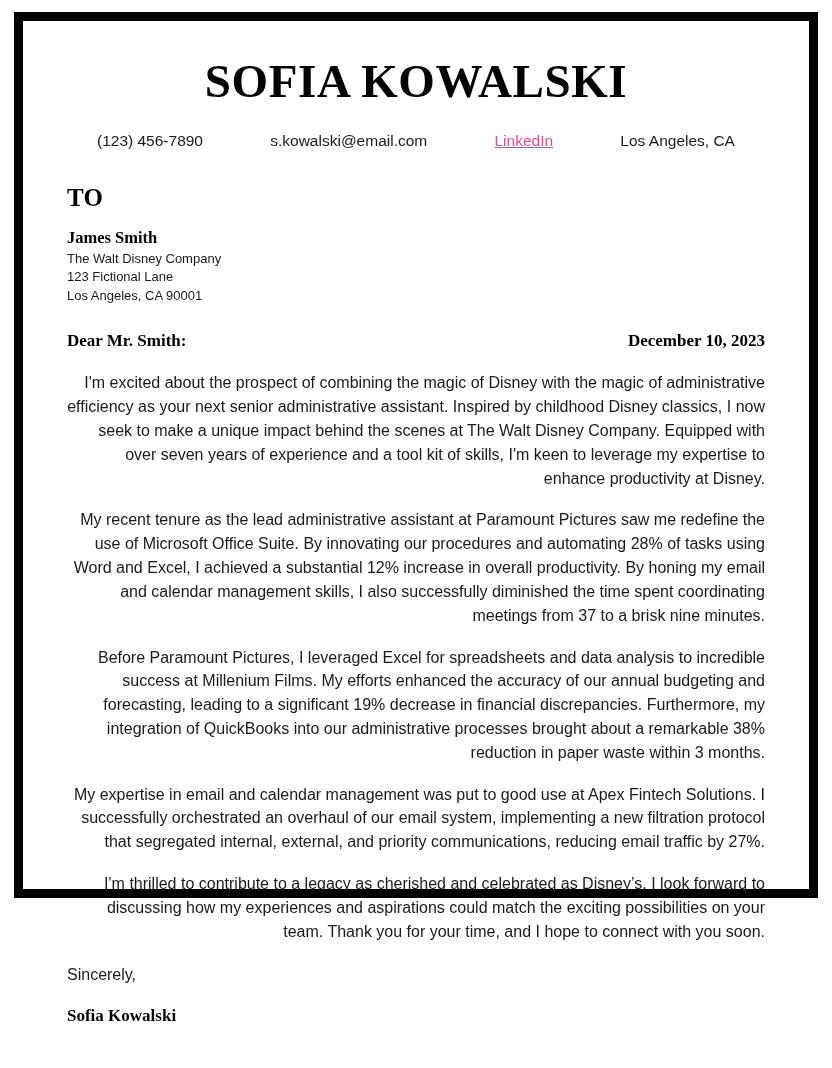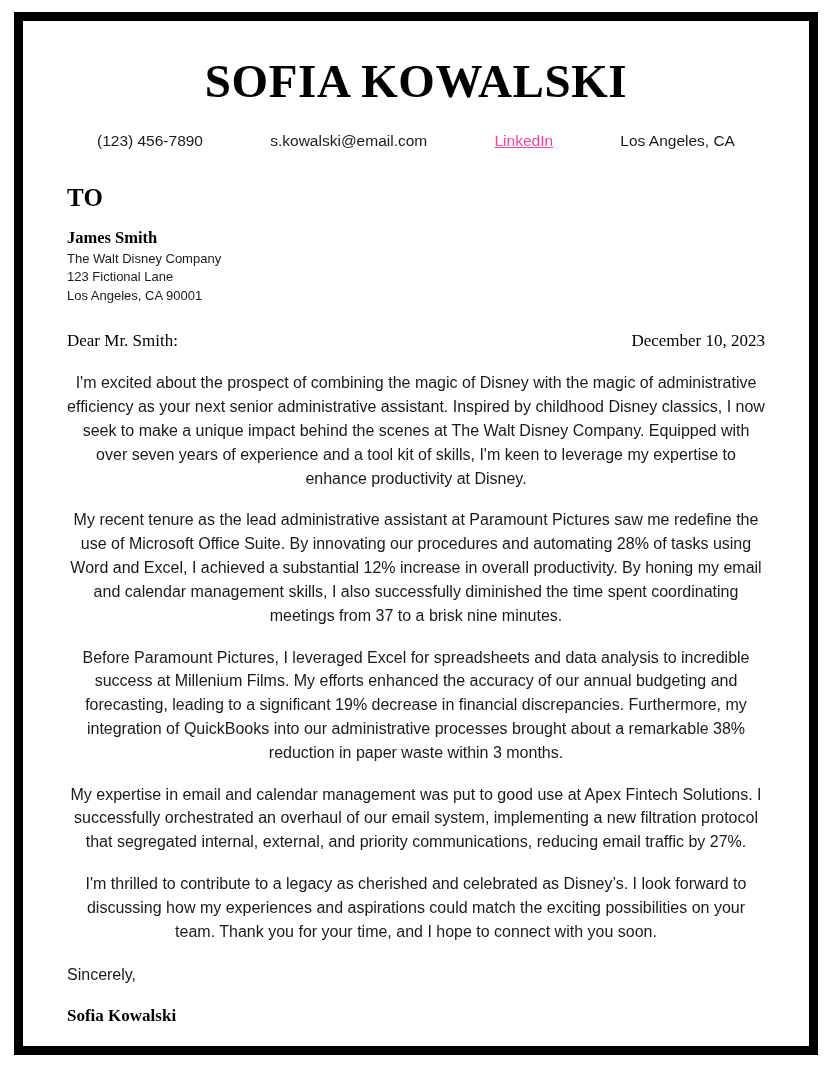--- a/index.html
+++ b/index.html
@@ -14,21 +14,21 @@
     color: #1a1a1a;
     overflow: hidden;
   }
 
   
   .page-frame {
     position: absolute;
     left: 14px;
     top: 12px;
     width: 804px;
-    height: 1043px;
+    height: 886px;
     box-sizing: border-box;
     border: 9px solid #000000;
     background: #ffffff;
   }
   .page-inner {
     position: absolute;
     left: 0;
     top: 0;
     right: 0;
     bottom: 0;
@@ -97,34 +97,34 @@
     color: #1a1a1a;
   }
 
   
   .salutation-row {
     display: flex;
     justify-content: space-between;
     align-items: center;
     margin-top: 26px;
     font-family: "Liberation Serif", serif;
-    font-weight: normal;
+    font-weight: bold;
     font-size: 17px;
     color: #000000;
   }
 
   
   .body-copy { margin-top: 20px; }
   .body-paragraph {
     font-family: "Liberation Sans", sans-serif;
     font-size: 16px;
     line-height: 1.49;
     color: #1a1a1a;
     margin: 0 0 18px 0;
-    text-align: center;
+    text-align: right;
   }
   .closing-line {
     font-family: Liberation Sans, sans-serif;
     font-size: 16px;
     color: #1a1a1a;
     margin: 22px 0 0 0;
   }
   .signature-name {
     font-family: "Liberation Serif", serif;
     font-weight: bold;

